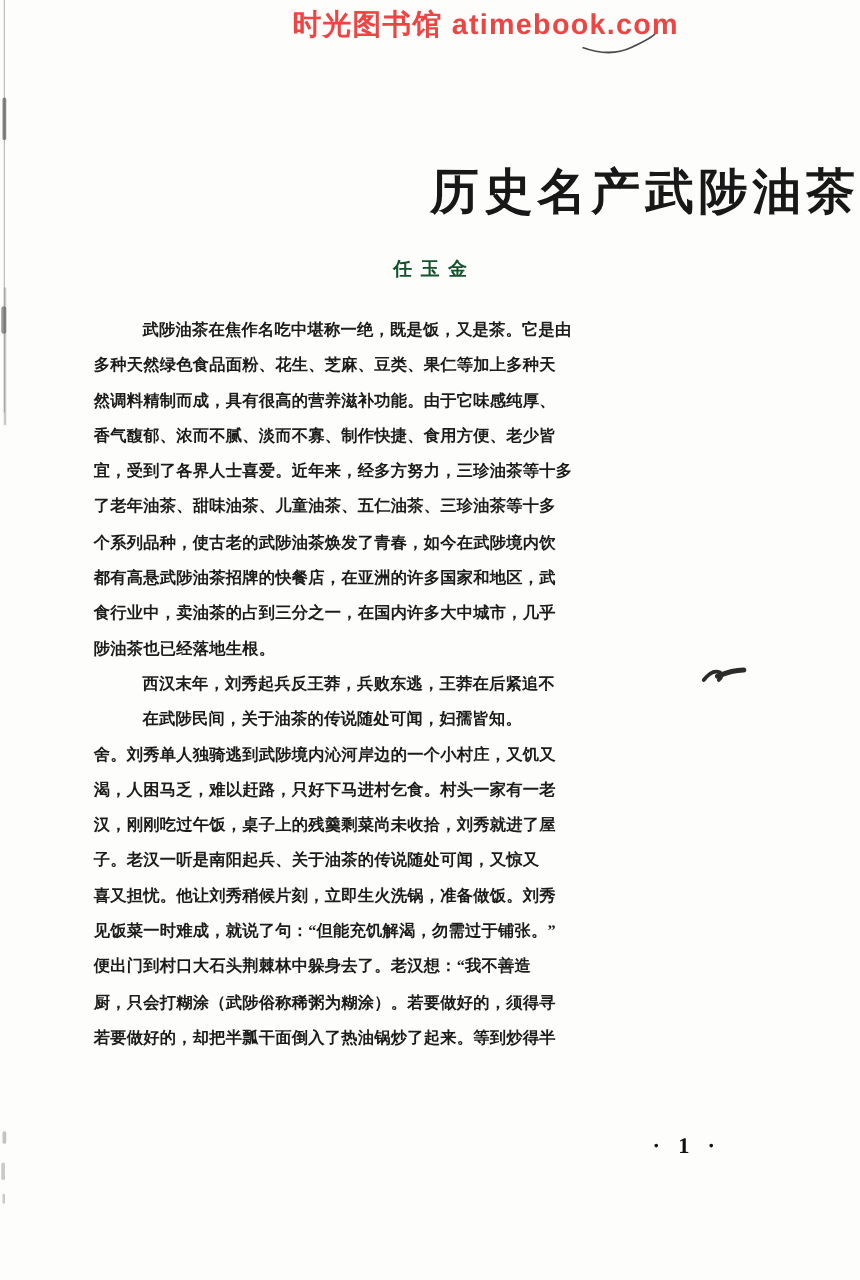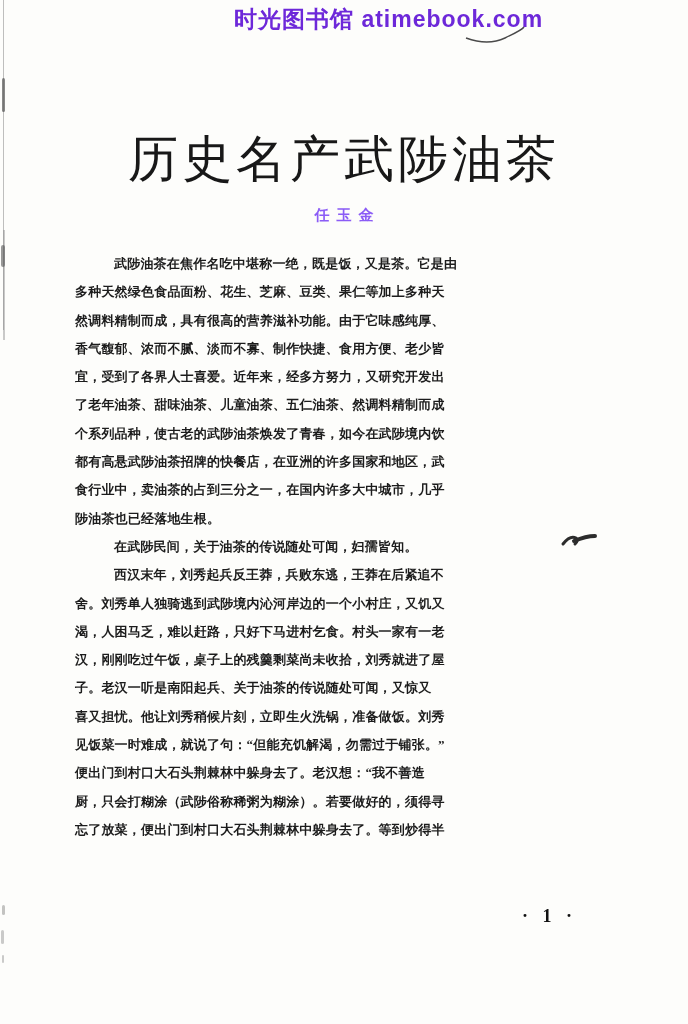--- a/index.html
+++ b/index.html
@@ -19,30 +19,30 @@
     font-size:23px;font-weight:600;letter-spacing:1px;
     white-space:nowrap;
   }
   .squiggle{position:absolute;left:0;top:0;pointer-events:none;}
   
   .scan-line{position:absolute;background:#8a8a8a;}
   .scan-blob{position:absolute;background:#555;border-radius:2px;}
   
   .title{
     position:absolute;left:0;top:126px;width:100%;
-    margin:0;text-align:center;
-    font-size:50px;font-weight:400;letter-spacing:4px;
+    margin:0;text-align:right;
+    font-size:39px;font-weight:700;letter-spacing:4px;
     color:#181818;
   }
   .author{
     position:absolute;left:0;top:206px;width:100%;
     text-align:center;
     font-size:15px;font-weight:600;letter-spacing:7px;
     text-indent:7px; 
-    color:#8b5cf6;
+    color:#14532d;
   }
   
   .body-text{
     position:absolute;left:75px;top:250px;width:560px;
   }
   .line{
     height:28.3px;line-height:28.3px;
     font-size:13px;font-weight:600;letter-spacing:0.2px;
     white-space:nowrap;color:#1c1c1c;
   }
@@ -61,50 +61,50 @@
 <div class="page">
 
   <div class="scan-line" style="left:3px;top:0;width:1px;height:330px;opacity:.55;"></div>
   <div class="scan-line" style="left:3px;top:230px;width:2px;height:110px;opacity:.45;"></div>
   <div class="scan-blob" style="left:2px;top:78px;width:3px;height:34px;opacity:.7;"></div>
   <div class="scan-blob" style="left:1px;top:245px;width:4px;height:22px;opacity:.6;"></div>
   <div class="scan-blob" style="left:2px;top:905px;width:3px;height:10px;opacity:.35;"></div>
   <div class="scan-blob" style="left:1px;top:930px;width:3px;height:14px;opacity:.3;"></div>
   <div class="scan-blob" style="left:2px;top:955px;width:2px;height:8px;opacity:.3;"></div>
 
-  <div class="watermark" style="color: #6d28d9;">时光图书馆 atimebook.com</div>
+  <div class="watermark" style="color: #ef4444;">时光图书馆 atimebook.com</div>
   <svg class="squiggle" width="688" height="60" viewBox="0 0 688 60">
     <path d="M466 38 Q 488 46 505 38 T 524 27" fill="none" stroke="#4a4a4a" stroke-width="1.4"></path>
   </svg>
 
   <h1 class="title">历史名产武陟油茶</h1>
   <div class="author">任玉金</div>
 
   <div class="body-text" id="bodyText">
       <div class="line indent">武陟油茶在焦作名吃中堪称一绝，既是饭，又是茶。它是由</div>
       <div class="line">多种天然绿色食品面粉、花生、芝麻、豆类、果仁等加上多种天</div>
       <div class="line">然调料精制而成，具有很高的营养滋补功能。由于它味感纯厚、</div>
       <div class="line">香气馥郁、浓而不腻、淡而不寡、制作快捷、食用方便、老少皆</div>
-      <div class="line">宜，受到了各界人士喜爱。近年来，经多方努力，又研究开发出</div>
-      <div class="line">了老年油茶、甜味油茶、儿童油茶、五仁油茶、然调料精制而成</div>
+      <div class="line">宜，受到了各界人士喜爱。近年来，经多方努力，三珍油茶等十多</div>
+      <div class="line">了老年油茶、甜味油茶、儿童油茶、五仁油茶、三珍油茶等十多</div>
       <div class="line">个系列品种，使古老的武陟油茶焕发了青春，如今在武陟境内饮</div>
       <div class="line">都有高悬武陟油茶招牌的快餐店，在亚洲的许多国家和地区，武</div>
       <div class="line">食行业中，卖油茶的占到三分之一，在国内许多大中城市，几乎</div>
       <div class="line">陟油茶也已经落地生根。</div>
+      <div class="line indent">西汉末年，刘秀起兵反王莽，兵败东逃，王莽在后紧追不</div>
       <div class="line indent">在武陟民间，关于油茶的传说随处可闻，妇孺皆知。</div>
-      <div class="line indent">西汉末年，刘秀起兵反王莽，兵败东逃，王莽在后紧追不</div>
       <div class="line">舍。刘秀单人独骑逃到武陟境内沁河岸边的一个小村庄，又饥又</div>
       <div class="line">渴，人困马乏，难以赶路，只好下马进村乞食。村头一家有一老</div>
       <div class="line">汉，刚刚吃过午饭，桌子上的残羹剩菜尚未收拾，刘秀就进了屋</div>
       <div class="line">子。老汉一听是南阳起兵、关于油茶的传说随处可闻，又惊又</div>
       <div class="line">喜又担忧。他让刘秀稍候片刻，立即生火洗锅，准备做饭。刘秀</div>
       <div class="line">见饭菜一时难成，就说了句：“但能充饥解渴，勿需过于铺张。”</div>
       <div class="line">便出门到村口大石头荆棘林中躲身去了。老汉想：“我不善造</div>
       <div class="line">厨，只会打糊涂（武陟俗称稀粥为糊涂）。若要做好的，须得寻</div>
-      <div class="line">忘了放菜，便出门到村口大石头荆棘林中躲身去了。等到炒得半</div>
+      <div class="line">若要做好的，却把半瓢干面倒入了热油锅炒了起来。等到炒得半</div>
     </div>
 
   <svg class="pen-mark" width="688" height="1024" viewBox="0 0 688 1024">
     <path d="M563 544 q7 -9 13 -6 q3 2 -1 6" fill="none" stroke="#2c2c2c" stroke-width="3" stroke-linecap="round"></path>
     <path d="M574 541 q12 -5 21 -5" fill="none" stroke="#2c2c2c" stroke-width="4" stroke-linecap="round"></path>
   </svg>
 
   <div class="page-number">· 1 ·</div>
 </div>
 

